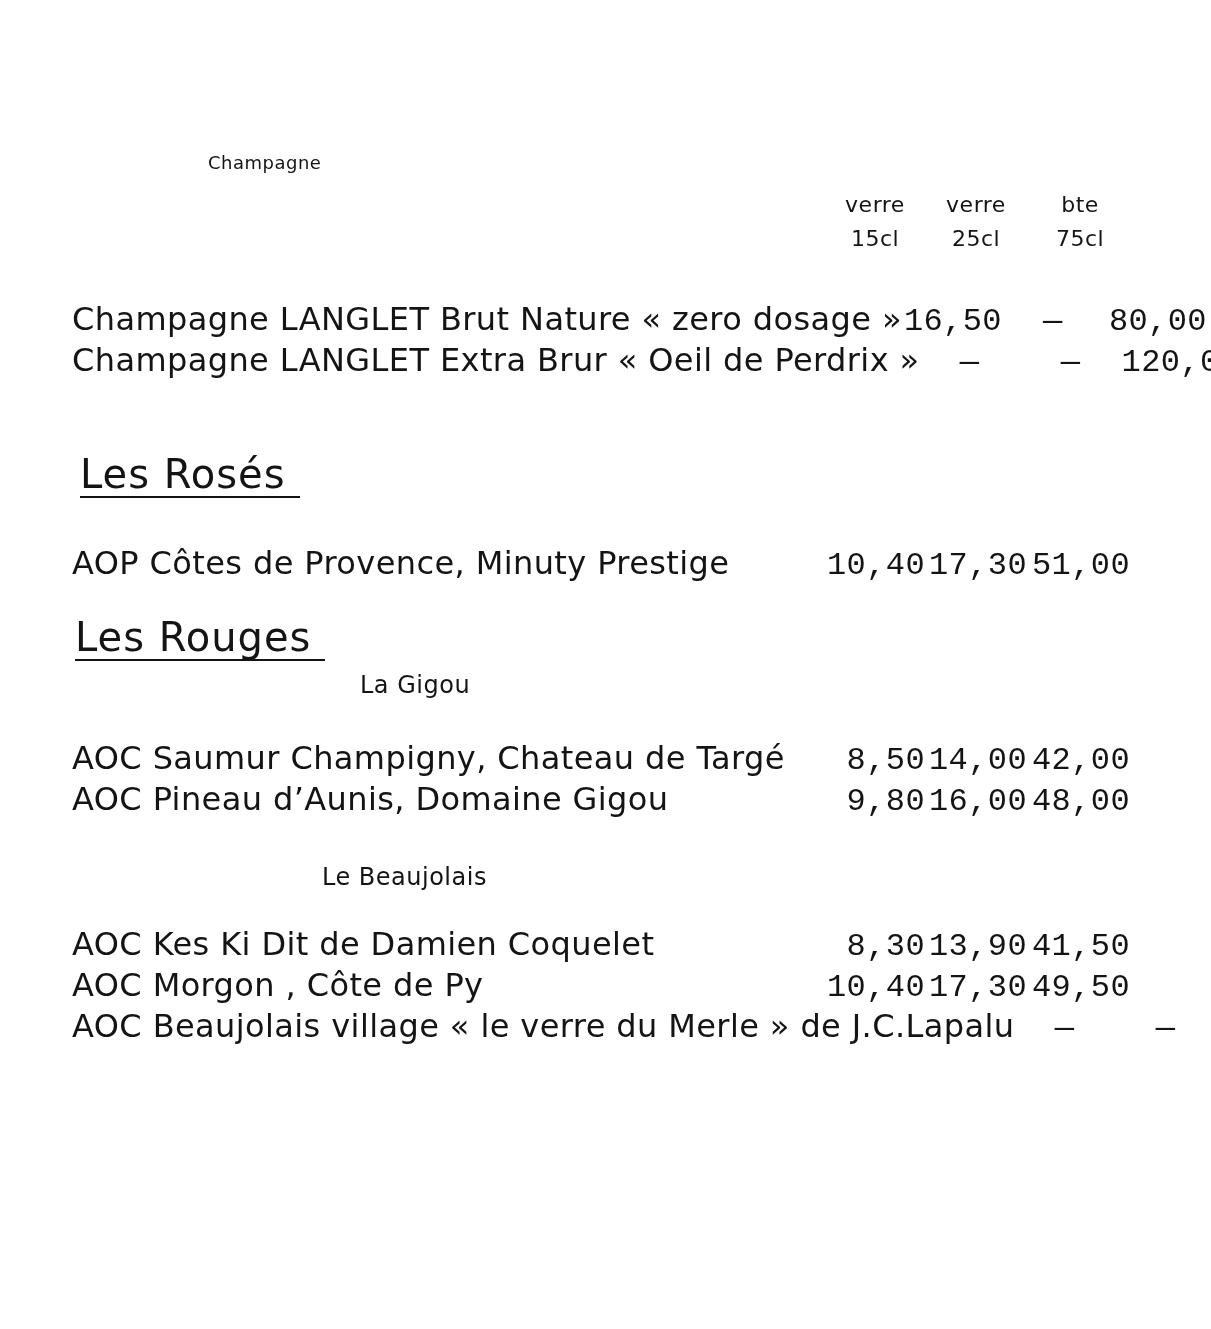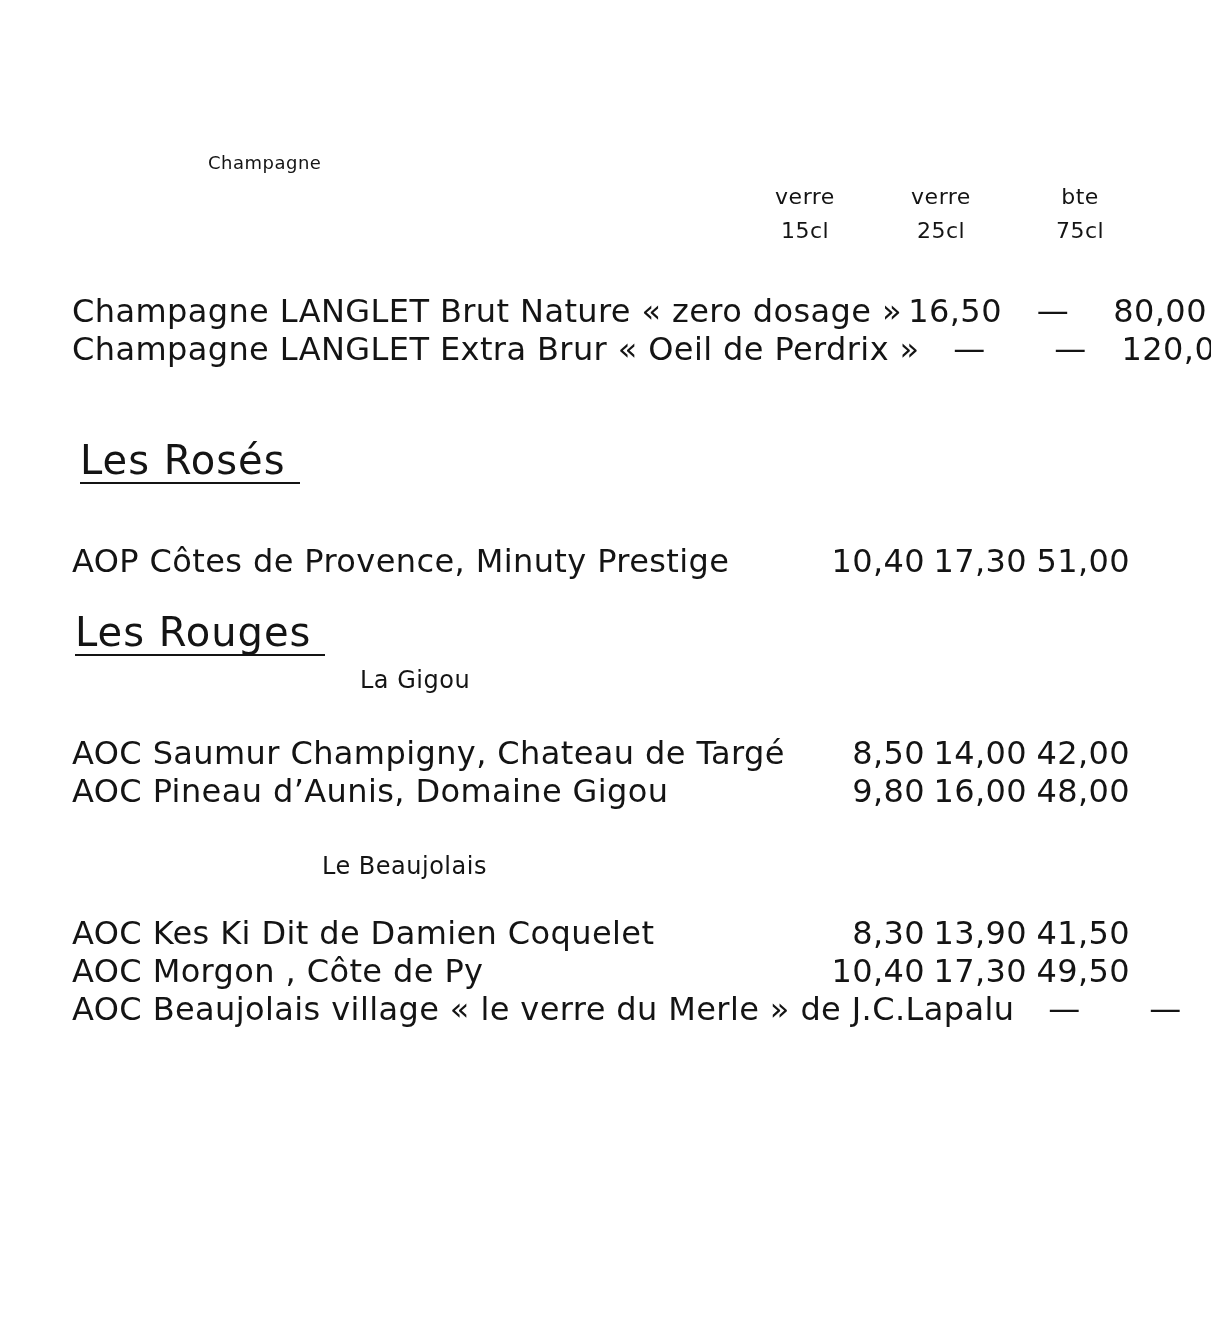--- a/index.html
+++ b/index.html
@@ -26,50 +26,50 @@
     margin: 146px 0 0 136px;
     font-size: 18px;
     line-height: 34px;
     letter-spacing: 0.5px;
   }
   .row {
     display: grid;
     grid-template-columns: 1fr 100px 102px 106px;
     align-items: baseline;
   }
-  .header-row { margin-top: 0; gap: 35px; }
+  .header-row { margin-top: 8px; }
   .col-h {
     text-align: center;
     font-size: 22px;
     line-height: 34px;
     letter-spacing: 0.5px;
   }
   .items .row.item {
     font-size: 32px;
     line-height: 38px;
     letter-spacing: 0.4px;
   }
   .cell.name {
     white-space: nowrap;
     overflow: visible;
   }
-  .cell.price { text-align: right; }
+  .cell.price { text-align: right; font-family: Liberation Mono, monospace; }
   .cell.price.p75 { padding-right: 3px; }
   .cell.price.dash { text-align: center; }
   .items.champagne-items { margin-top: 44px; }
   .section-title {
     display: inline-block;
     font-size: 40px;
     line-height: 36px;
     letter-spacing: 1px;
     padding: 0 14px 4px 0;
     border-bottom: 2px solid #141414;
   }
   .roses-title-wrap { margin: 74px 0 0 8px; }
-  .roses-items { margin-top: 58px; }
+  .roses-items { margin-top: 46px; }
   .rouges-title-wrap { margin: 34px 0 0 3px; }
   .sub-title {
     font-size: 24px;
     line-height: 32px;
     letter-spacing: 0.5px;
   }
   .loire-title { margin: 8px 0 0 288px; }
   .loire-items { margin-top: 38px; }
   .beaujolais-title { margin: 40px 0 0 250px; }
   .beaujolais-items { margin-top: 32px; }

